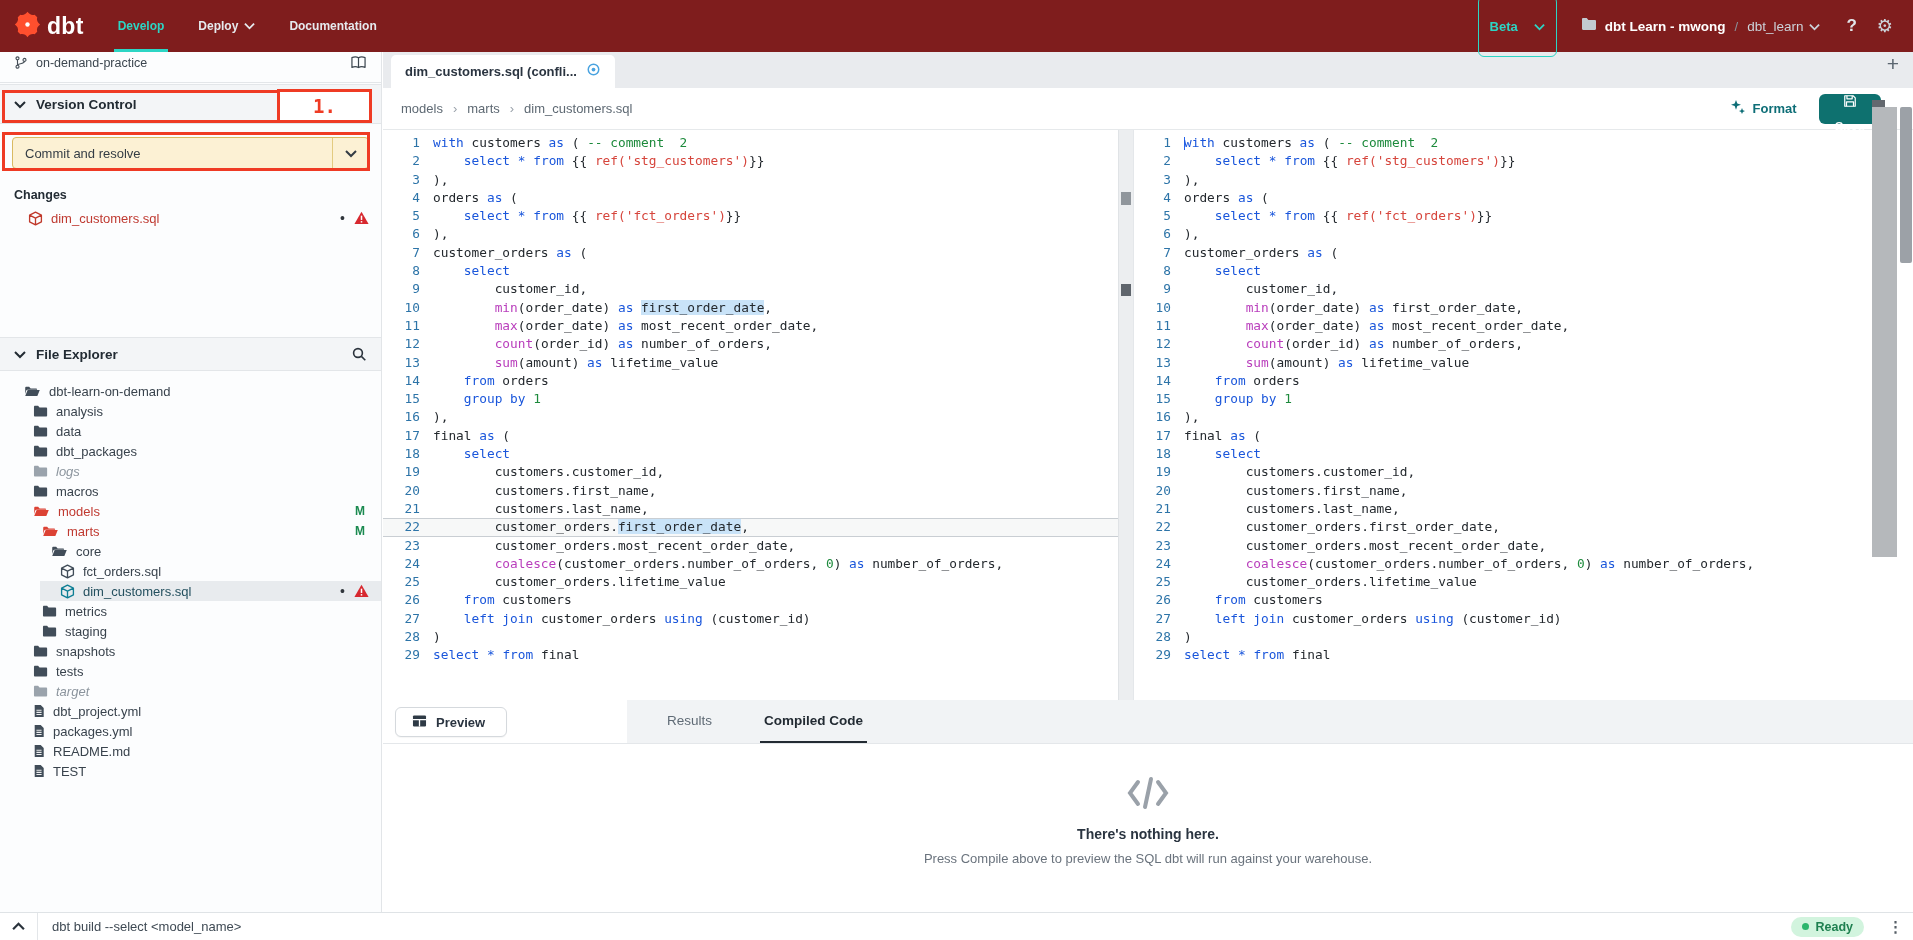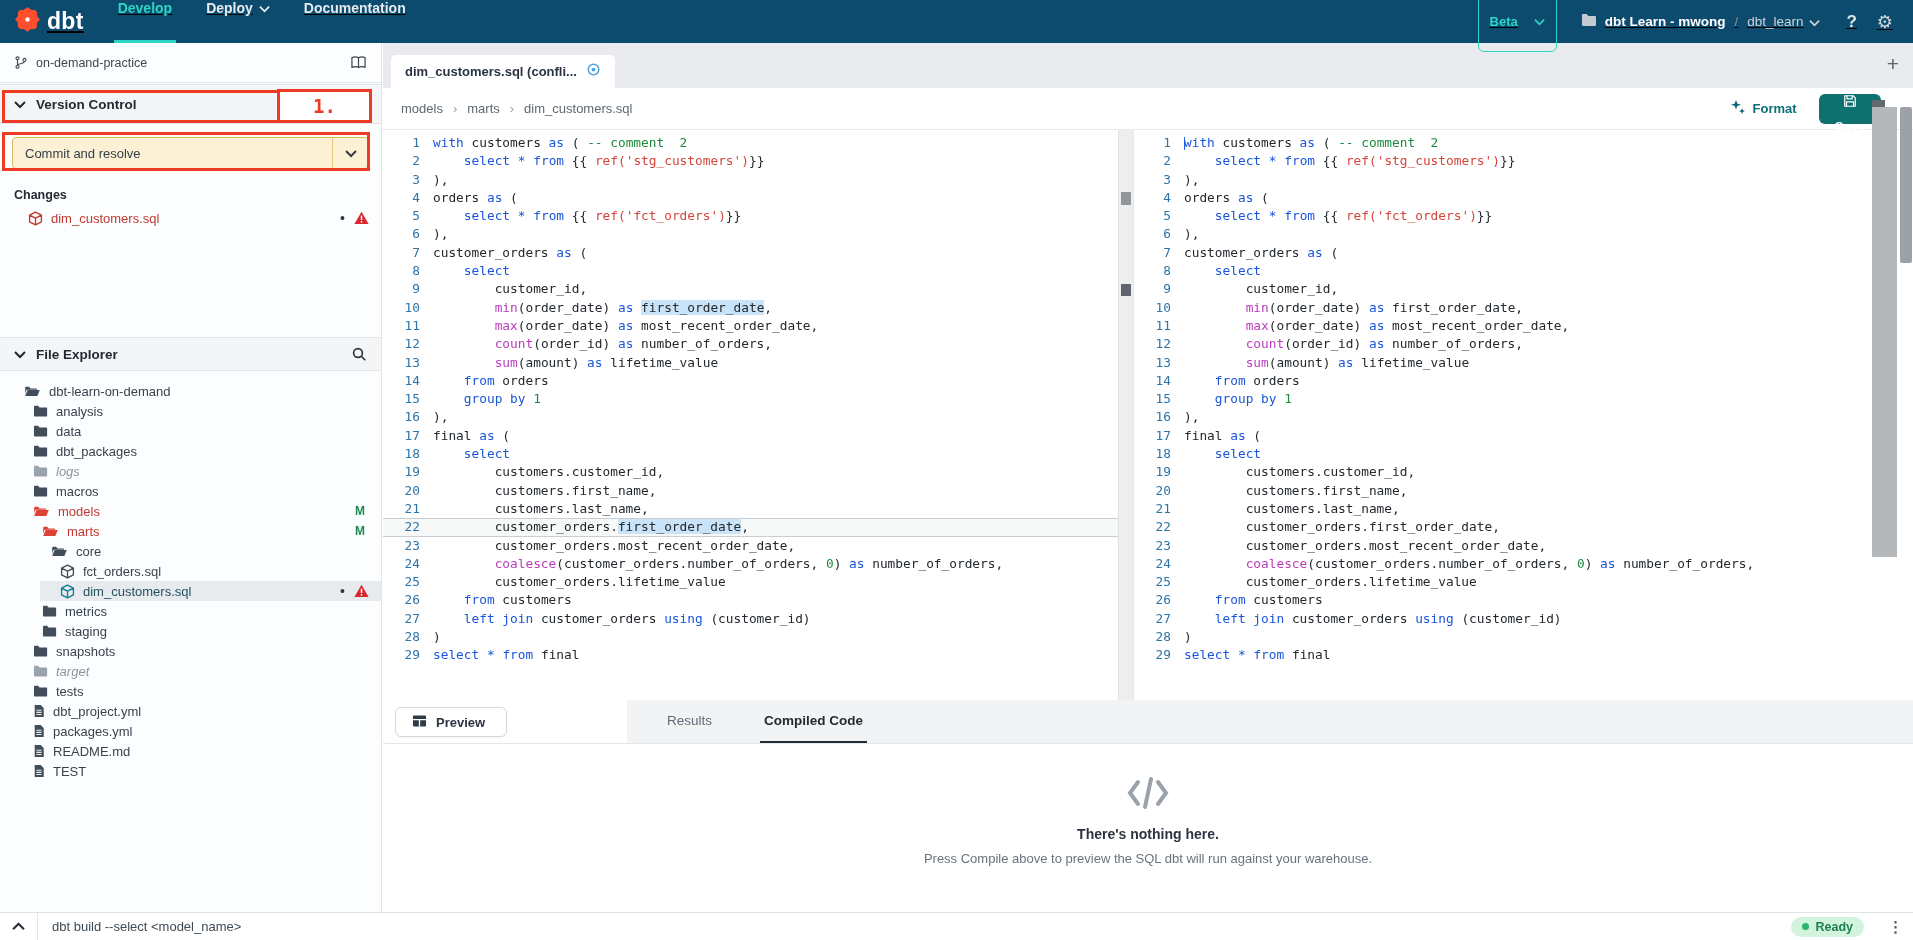--- a/index.html
+++ b/index.html
@@ -1,24 +1,24 @@
 <!DOCTYPE html>
 <html><head>
 <meta charset="utf-8">
 <style>
   * { margin:0; padding:0; box-sizing:border-box; }
   body { background:#dfe2e5; font-family:"Liberation Sans",sans-serif; }
   .app { position:relative; width:1913px; height:940px; background:#fff; overflow:hidden; }
 
   
-  .topnav { position:absolute; top:0; left:0; right:0; height:43px; background:#0c4a6e; display:flex; align-items:center; z-index:20;text-decoration:underline; }
+  .topnav { position:absolute; top:0; left:0; right:0; height:52px; background:#7f1d1d; display:flex; align-items:center; z-index:20; }
   .logo { display:flex; align-items:center; margin-left:14px; }
   .logo-text { color:#fff; font-size:23px; font-weight:700; margin-left:6px; letter-spacing:.3px; }
   .nav-items { display:flex; align-items:center; margin-left:34px; gap:34px; height:100%; }
-  .nav-item { position:relative; display:flex; gap:6px; height:100%; color:#e6eaee; font-size:14px; font-weight:700; cursor:pointer; }
+  .nav-item { position:relative; display:flex; align-items:center; gap:6px; height:100%; color:#e6eaee; font-size:12px; font-weight:700; cursor:pointer; }
   .nav-item.active { color:#2cd5c4; }
   .nav-item.active::after { content:""; position:absolute; left:-4px; right:-4px; bottom:0; height:3px; background:#2cd5c4; }
   .nav-right { margin-left:auto; display:flex; align-items:center; margin-right:20px; }
   .beta-btn { display:flex; align-items:center; gap:16px; border:1.5px solid #2cd5c4; color:#2cd5c4; font-size:13px; font-weight:700; border-radius:6px; padding:22px 11px; cursor:pointer;justify-content:center; }
   .account { display:flex; align-items:center; margin-left:24px; cursor:pointer; }
   .account-name { color:#fff; font-size:13.5px; font-weight:700; margin-left:8px; }
   .account-sep { color:#8b949d; margin:0 9px; font-size:13px; }
   .account-project { color:#ccd3da; font-size:13.5px; margin-right:6px; }
   .help-icon { color:#e2e7eb; font-size:17px; font-weight:700; margin-left:26px; cursor:pointer; }
   .gear-icon { color:#ccd3da; font-size:18px; margin-left:20px; cursor:pointer; line-height:1; }
@@ -359,35 +359,35 @@
           <span>staging</span>
         </div>
         <div class="tree-row" style="padding-left: 33px;">
           <span class="tree-icon">
             <svg width="15" height="14" viewBox="0 0 16 15">
               <path fill="#414d59" d="M1 3.1c0-.6.5-1.1 1.1-1.1h3.3l1.6 1.8h7c.6 0 1.1.5 1.1 1.1v7.3c0 .6-.5 1.1-1.1 1.1H2.1c-.6 0-1.1-.5-1.1-1.1z"></path>
             </svg>
           </span>
           <span>snapshots</span>
         </div>
+        <div class="tree-row" style="padding-left: 33px;">
+          <span class="tree-icon">
+            <svg width="15" height="14" viewBox="0 0 16 15">
+              <path fill="#414d59" d="M1 3.1c0-.6.5-1.1 1.1-1.1h3.3l1.6 1.8h7c.6 0 1.1.5 1.1 1.1v7.3c0 .6-.5 1.1-1.1 1.1H2.1c-.6 0-1.1-.5-1.1-1.1z"></path>
+            </svg>
+          </span>
+          <span>tests</span>
+        </div>
         <div class="tree-row italic" style="padding-left: 33px;">
           <span class="tree-icon">
             <svg width="15" height="14" viewBox="0 0 16 15">
               <path fill="#9aa3ac" d="M1 3.1c0-.6.5-1.1 1.1-1.1h3.3l1.6 1.8h7c.6 0 1.1.5 1.1 1.1v7.3c0 .6-.5 1.1-1.1 1.1H2.1c-.6 0-1.1-.5-1.1-1.1z"></path>
             </svg>
           </span>
           <span>target</span>
-        </div>
-        <div class="tree-row" style="padding-left: 33px;">
-          <span class="tree-icon">
-            <svg width="15" height="14" viewBox="0 0 16 15">
-              <path fill="#414d59" d="M1 3.1c0-.6.5-1.1 1.1-1.1h3.3l1.6 1.8h7c.6 0 1.1.5 1.1 1.1v7.3c0 .6-.5 1.1-1.1 1.1H2.1c-.6 0-1.1-.5-1.1-1.1z"></path>
-            </svg>
-          </span>
-          <span>tests</span>
         </div>
         <div class="tree-row" style="padding-left: 33px;">
           <span class="tree-icon">
             <svg width="12" height="14" viewBox="0 0 14 16">
               <path fill="#414d59" d="M2 1h7l3.5 3.5V15H2z"></path>
               <path fill="#fff" opacity=".9" d="M4 6.5h6v1.2H4zM4 9h6v1.2H4zM4 11.5h6v1.2H4z"></path>
             </svg>
           </span>
           <span>dbt_project.yml</span>
         </div>

